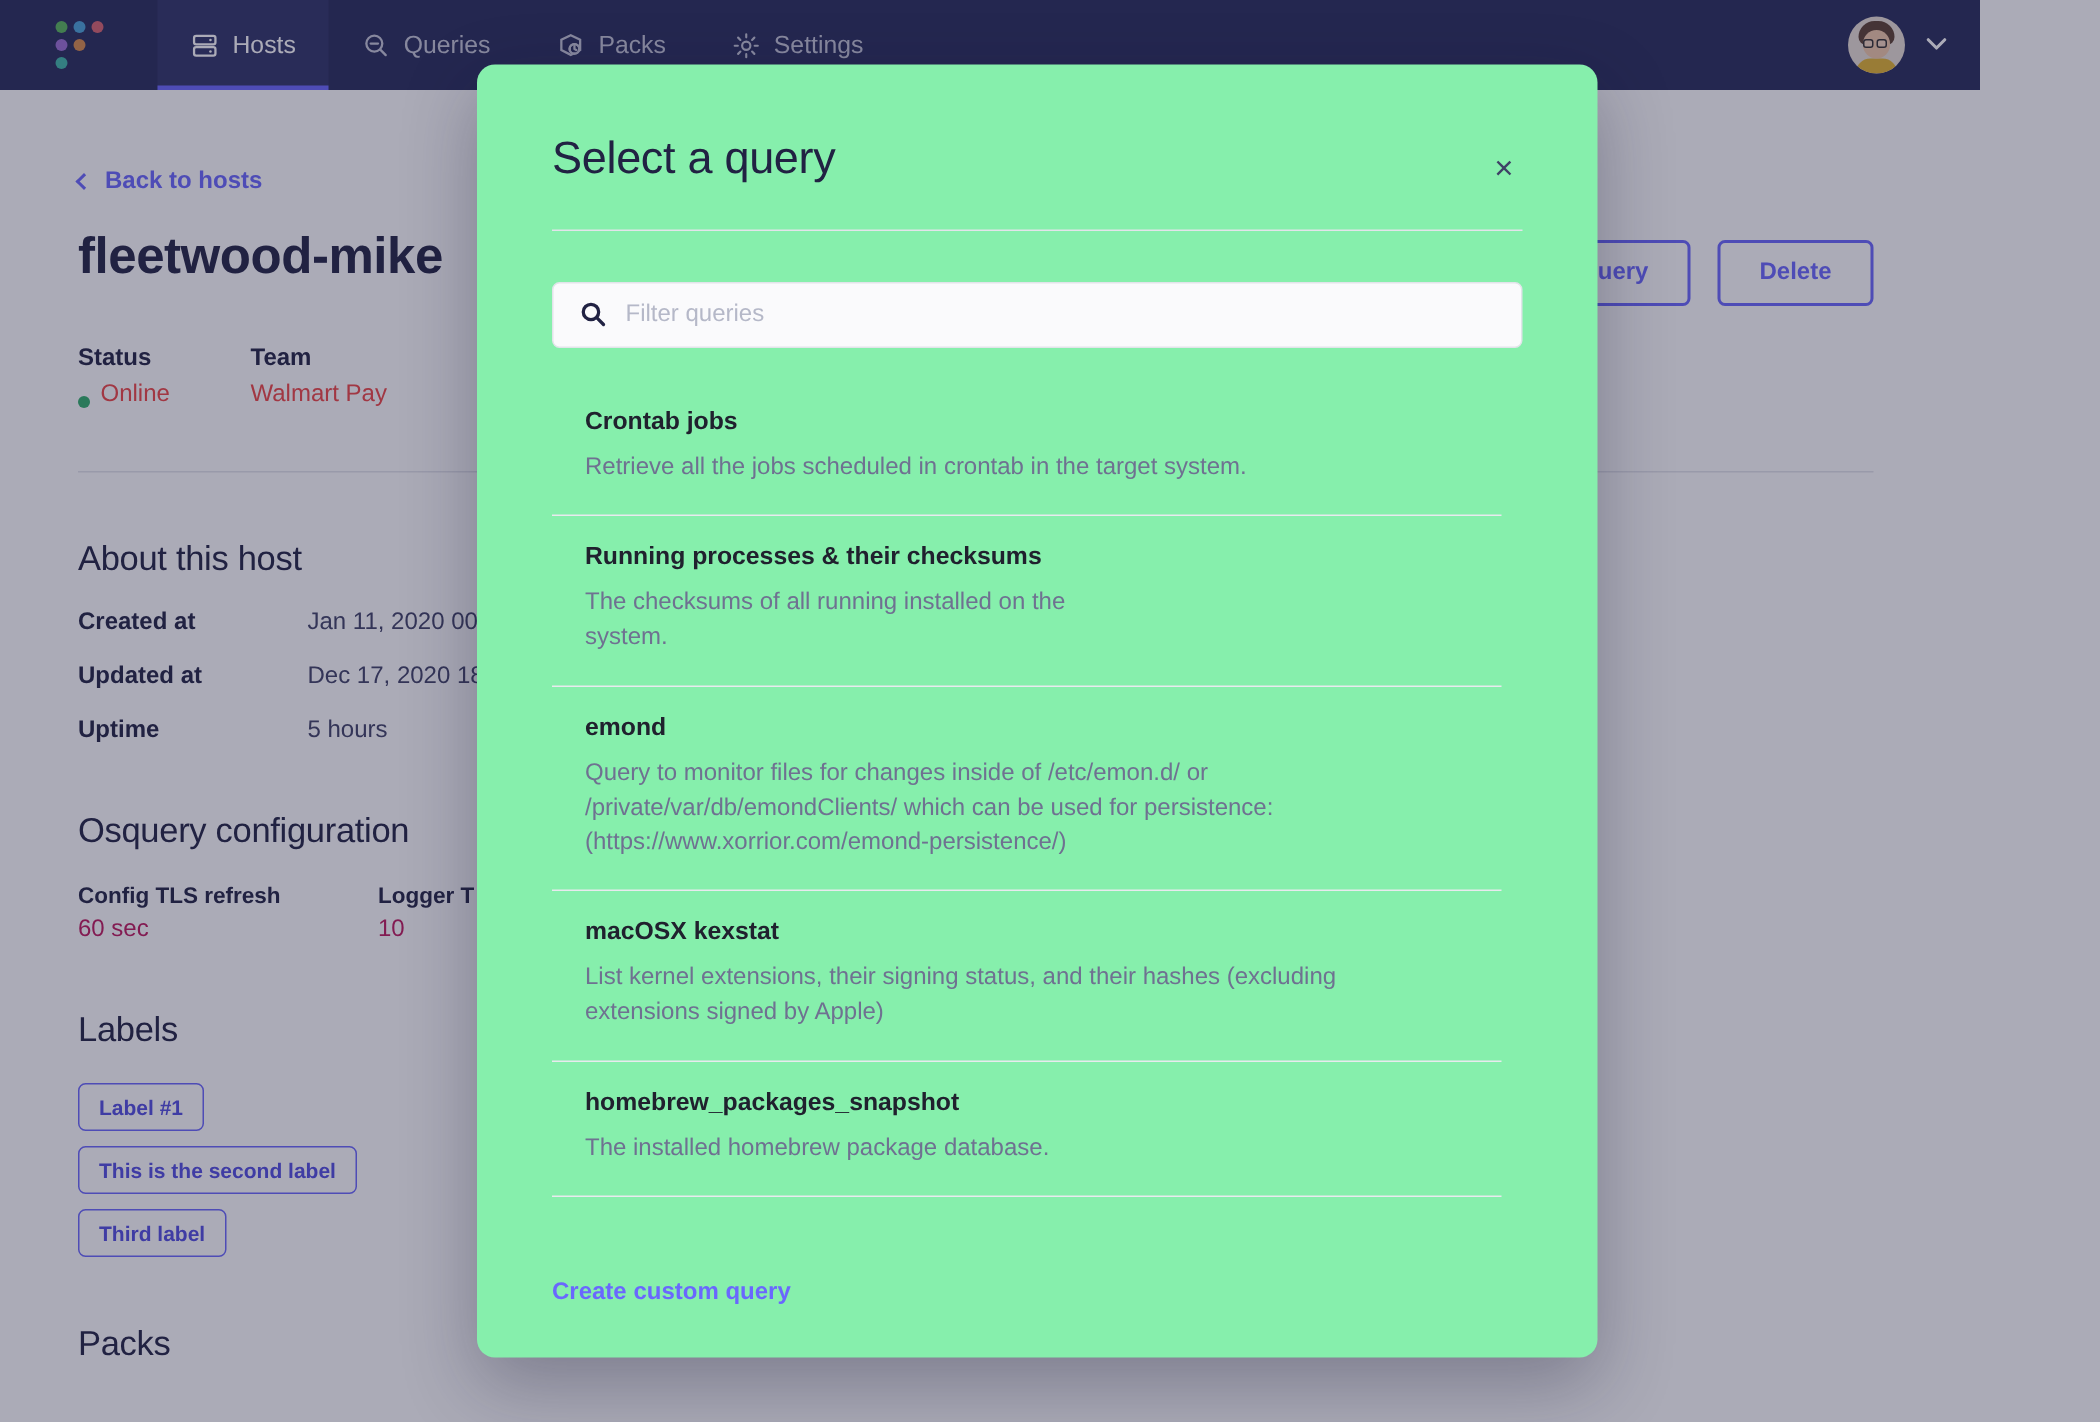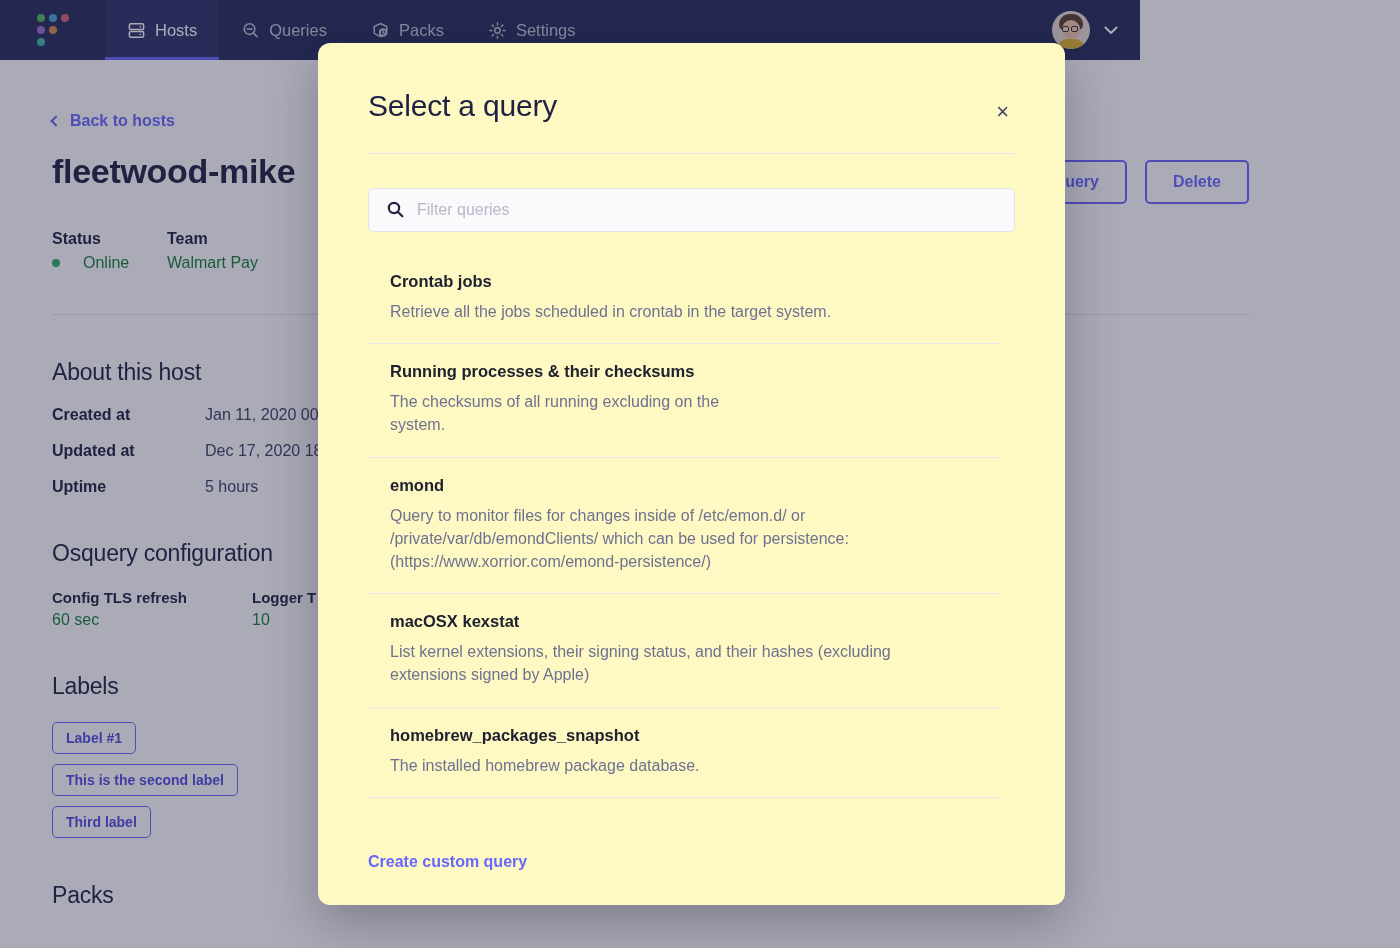--- a/index.html
+++ b/index.html
@@ -16,21 +16,21 @@
     position: relative;
     width: 1400px;
     height: 948px;
     background: #ffffff;
   }
 
   
   .topnav {
     position: absolute;
     top: 0; left: 0;
-    width: 1140px;
+    width: 1320px;
     height: 60px;
     background: #262a59;
     display: flex;
     align-items: stretch;
     z-index: 5;
   }
   .logo-wrap {
     width: 105px;
     display: flex;
     align-items: center;
@@ -177,24 +177,24 @@
   }
   .stat-col { min-width: 115px; padding-right: 20px; }
   .stat-label {
     font-size: 16px;
     font-weight: bold;
     color: #212243;
     margin-bottom: 6px;
   }
   .stat-value {
     font-size: 16px;
-    color: #15803d;
-    display: flex;
-    align-items: center;
-    gap: 23px;
+    color: #ef4444;
+    display: flex;
+    align-items: flex-end;
+    gap: 7px;
   }
   .dot-online {
     width: 8px; height: 8px; border-radius: 50%;
     background: #2fae6a;
     display: inline-block;
   }
 
   .hr {
     height: 1px;
     background: #e2e4ea;
@@ -218,21 +218,21 @@
   .kv-key {
     width: 137px;
     font-weight: bold;
     color: #212243;
   }
   .kv-val { color: #3f4166; }
 
   .cfg-row { display: flex; margin-top: 22px; }
   .cfg-col { min-width: 200px; }
   .cfg-key { font-size: 15px; font-weight: bold; color: #212243; }
-  .cfg-val { font-size: 16px; color: #15803d; margin-top: 5px; }
+  .cfg-val { font-size: 16px; color: #be185d; margin-top: 5px; }
 
   .labels-wrap { margin-top: 22px; display: flex; flex-direction: column; gap: 10px; align-items: flex-start; }
   .label-chip {
     border: 1.5px solid #6a67fe;
     color: #514ce0;
     border-radius: 5px;
     font-size: 14px;
     font-weight: bold;
     padding: 7px 13px;
     cursor: pointer;
@@ -248,21 +248,21 @@
     z-index: 10;
   }
 
   
   .modal {
     position: absolute;
     left: 318px;
     top: 43px;
     width: 747px;
     height: 862px;
-    background: #fef9c3;
+    background: #86efac;
     border-radius: 12px;
     box-shadow: 0 18px 50px rgba(20, 20, 50, 0.30);
     z-index: 20;
     padding: 0 50px;
     display: flex;
     flex-direction: column;
     overflow: hidden;
   }
 
   .modal-head {
@@ -529,21 +529,21 @@
 
     <div class="query-list">
 
       <div class="query-item">
         <div class="query-name">Crontab jobs</div>
         <div class="query-desc">Retrieve all the jobs scheduled in crontab in the target system.</div>
       </div>
 
       <div class="query-item">
         <div class="query-name">Running processes &amp; their checksums</div>
-        <div class="query-desc" style="max-width:340px">The checksums of all running excluding on the system.</div>
+        <div class="query-desc" style="max-width:340px">The checksums of all running installed on the system.</div>
       </div>
 
       <div class="query-item">
         <div class="query-name">emond</div>
         <div class="query-desc" style="max-width:500px">Query to monitor files for changes inside of /etc/emon.d/ or /private/var/db/emondClients/ which can be used for persistence: (https://www.xorrior.com/emond-persistence/)</div>
       </div>
 
       <div class="query-item">
         <div class="query-name">macOSX kexstat</div>
         <div class="query-desc" style="max-width:545px">List kernel extensions, their signing status, and their hashes (excluding extensions signed by Apple)</div>

